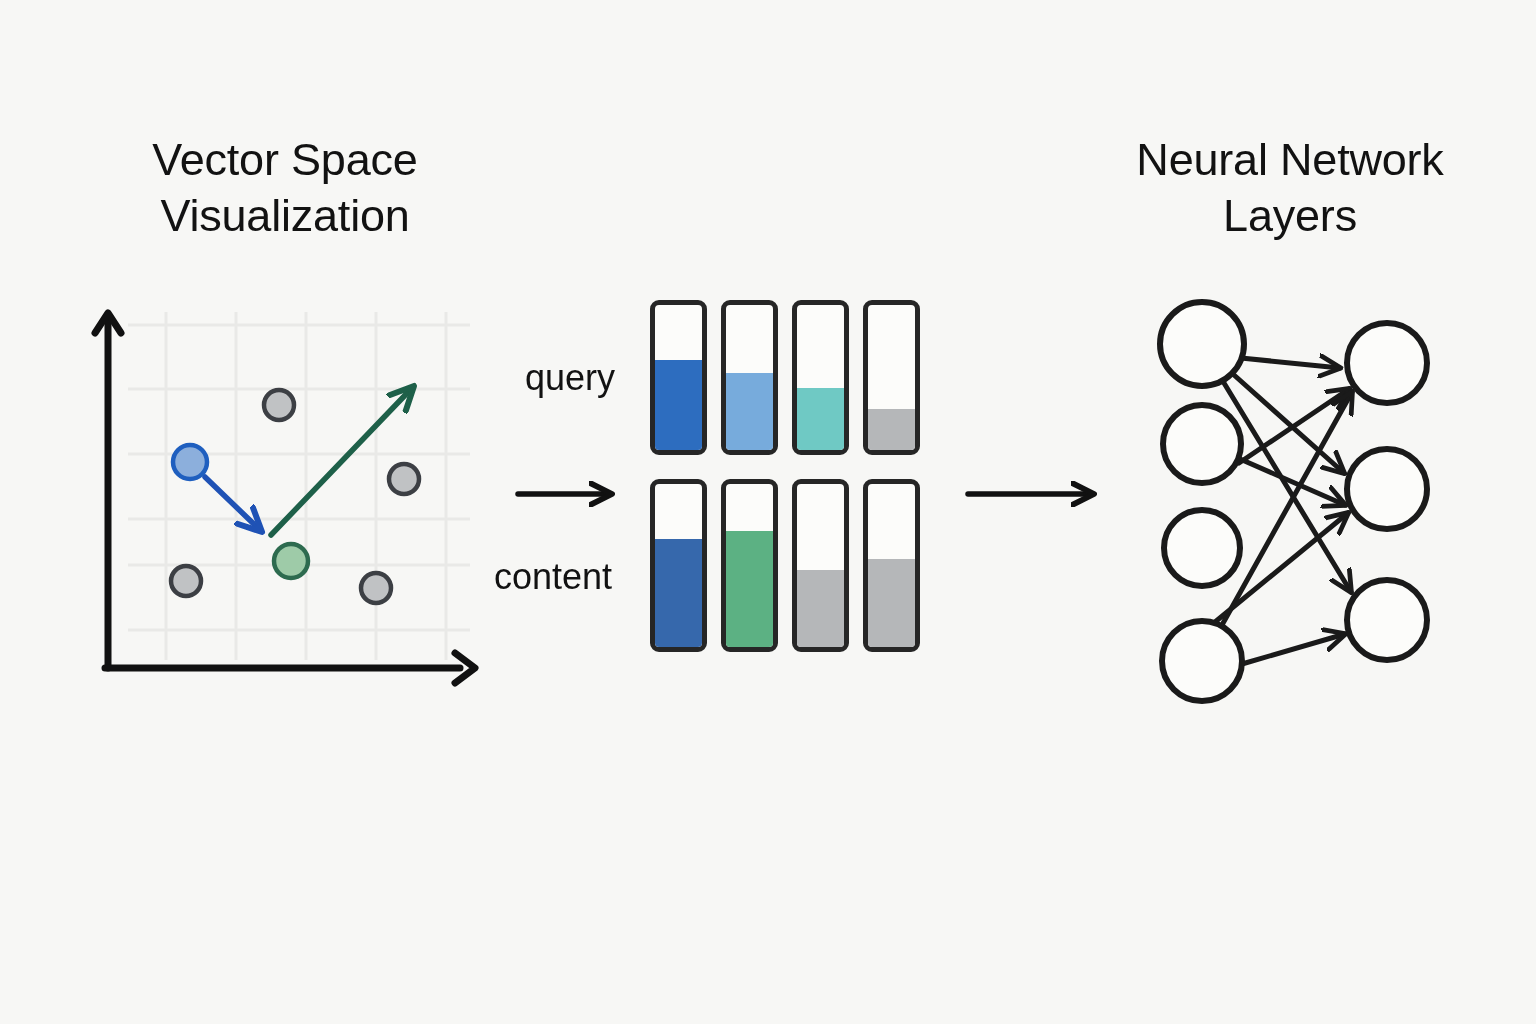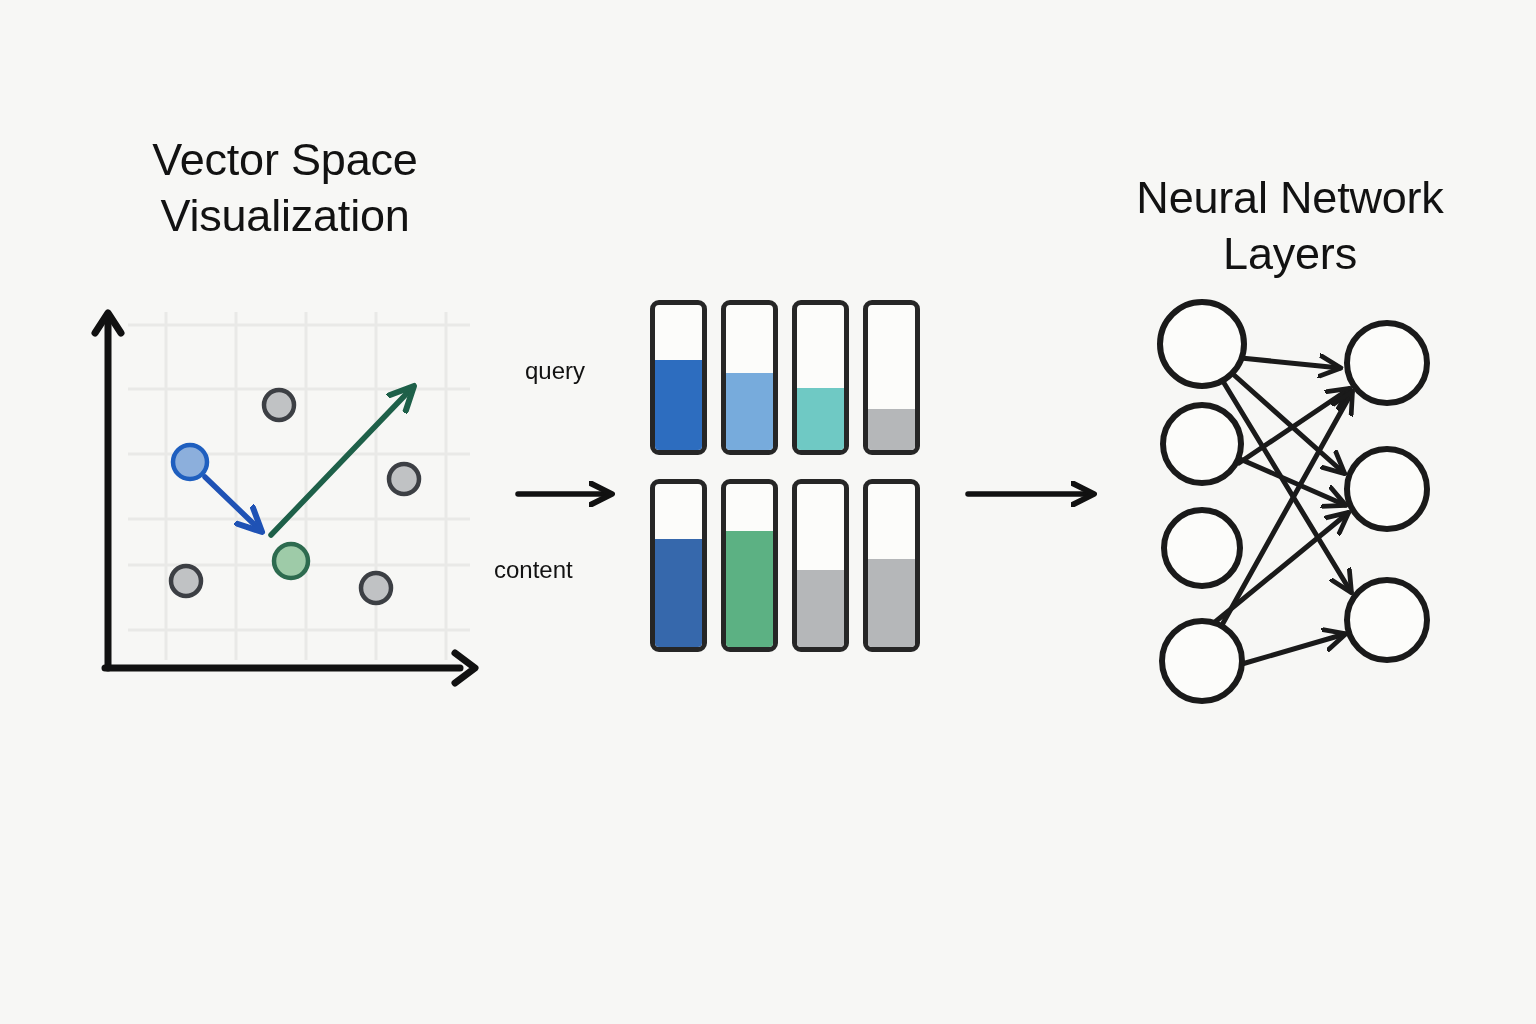--- a/index.html
+++ b/index.html
@@ -27,36 +27,36 @@
     color: #121212;
     font-family: "Liberation Sans", sans-serif;
     font-size: 45px;
     font-weight: 400;
     line-height: 1.25;
     letter-spacing: -0.2px;
     white-space: pre-line;
   }
   #title-vector  { left: 60px;   top: 132px; width: 450px; }
   #title-embed   { left: 560px;  top: 158px; width: 430px; }
-  #title-nn      { left: 1060px; top: 132px; width: 460px; margin-top: 38px; }
+  #title-nn      { left: 1060px; top: 132px; width: 460px; }
 
   .svg-layer {
     position: absolute;
     left: 0; top: 0;
     width: 1536px;
     height: 1024px;
     pointer-events: none;
   }
 
   
   .row-label {
     position: absolute;
     color: #121212;
     font-family: "Liberation Sans", sans-serif;
-    font-size: 24px;
+    font-size: 36px;
     font-weight: 400;
     white-space: nowrap;
   }
   #label-query   { left: 525px; top: 357px; }
   #label-content { left: 494px; top: 556px; }
 
   .bar {
     position: absolute;
     box-sizing: border-box;
     background: #FCFCFA;

